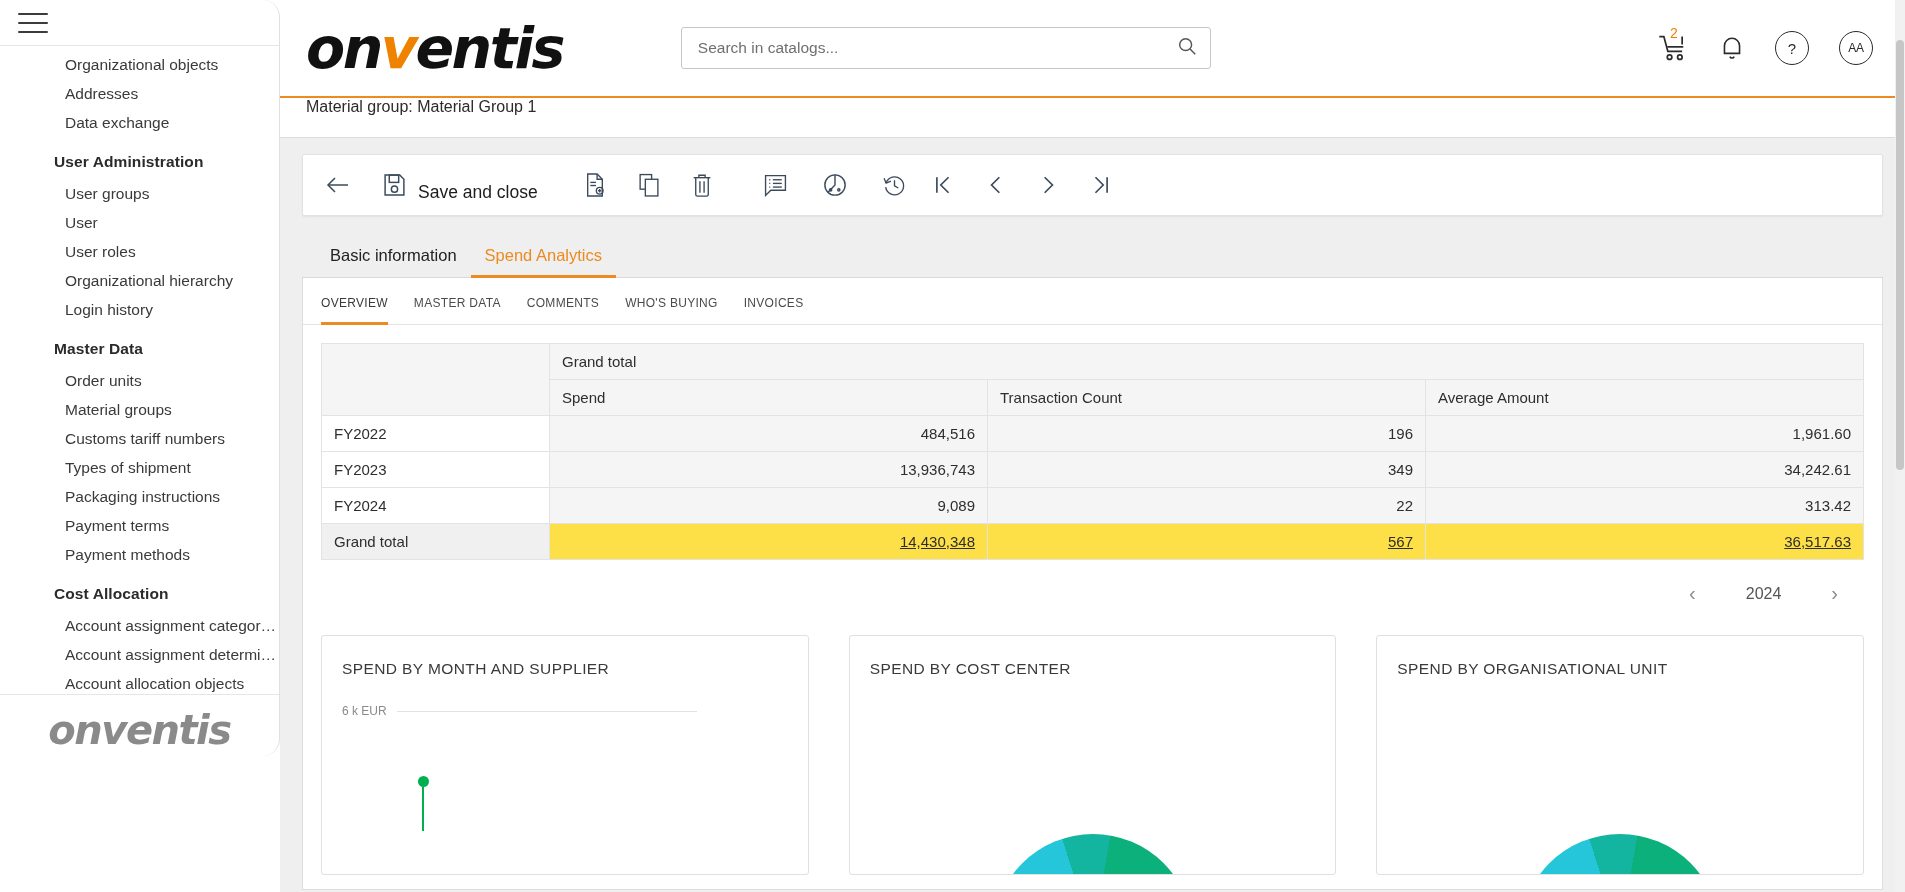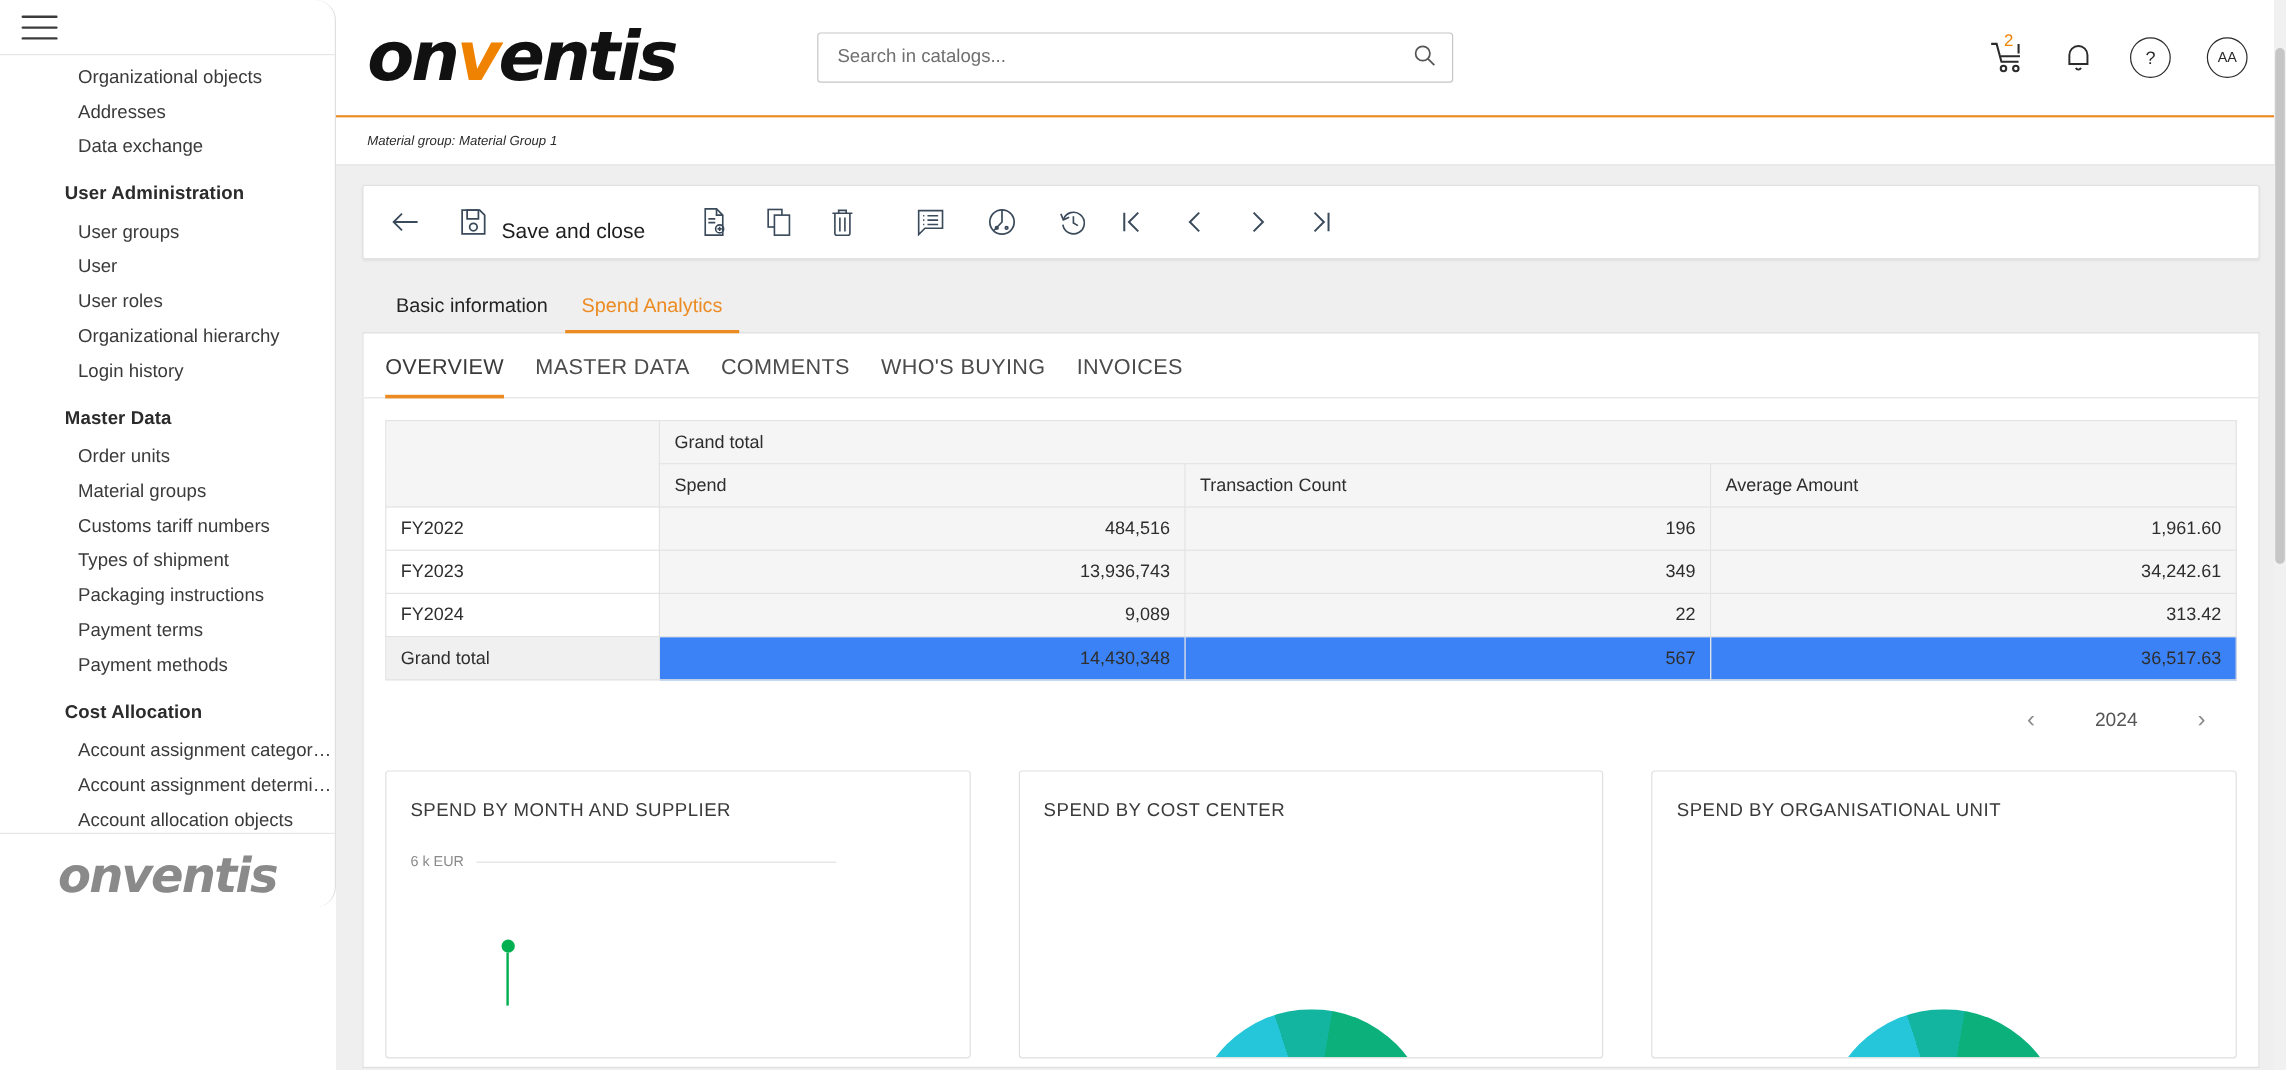--- a/index.html
+++ b/index.html
@@ -140,25 +140,24 @@
     font-size: 15px; color: #2b2b2b;
     cursor: pointer;
   }
   .circle-btn.aa { font-size: 12px; letter-spacing: -0.2px; }
 
   
   .crumbbar {
     height: 40px;
     background: #fff;
     border-bottom: 1px solid #dcdcdc;
-    display: flex; align-items: center;
+    display: flex; align-items: flex-start;
     padding-left: 26px;
-    font-size: 11px;
+    font-size: 16px;
     color: #2b2b2b;
-    font-style: italic;
   }
 
   
   .content {
     height: calc(892px - 98px - 40px);
     overflow: hidden;
     position: relative;
     padding: 16px 22px 0 22px;
   }
 
@@ -212,21 +211,21 @@
   }
   .subtabs {
     display: flex;
     align-items: flex-start;
     gap: 26px;
     padding: 18px 18px 0 18px;
     border-bottom: 1px solid #e4e4e4;
     background: #fff;
   }
   .subtab {
-    font-size: 18px;
+    font-size: 12px;
     letter-spacing: 0.3px;
     color: #4b4b4b;
     padding-bottom: 12px;
     border-bottom: 3px solid transparent;
     cursor: pointer;
     margin-bottom: -1px;
     text-transform: uppercase;
   }
   .subtab.active { color: #3a3a3a; border-bottom-color: #ec8b22; }
 
@@ -244,21 +243,21 @@
     padding: 9px 12px;
     height: 34px;
     vertical-align: middle;
     font-weight: normal;
     color: #2e2e2e;
   }
   table.pivot thead th { background: #f5f5f5; text-align: left; }
   table.pivot .rowlabel { background: #fff; text-align: left; }
   table.pivot .num { text-align: right; background: #f5f5f5; }
   table.pivot tr.total .rowlabel { background: #f0f0f0; }
-  table.pivot tr.total .num { background: #3b82f6; }
+  table.pivot tr.total .num { background: #fde047; text-decoration: underline; }
   .col-label { width: 228px; }
 
   
   .year-pager {
     display: flex; align-items: center; justify-content: flex-end;
     gap: 50px;
     padding: 22px 26px 0 0;
     color: #6a6a6a;
     font-size: 16px;
   }

